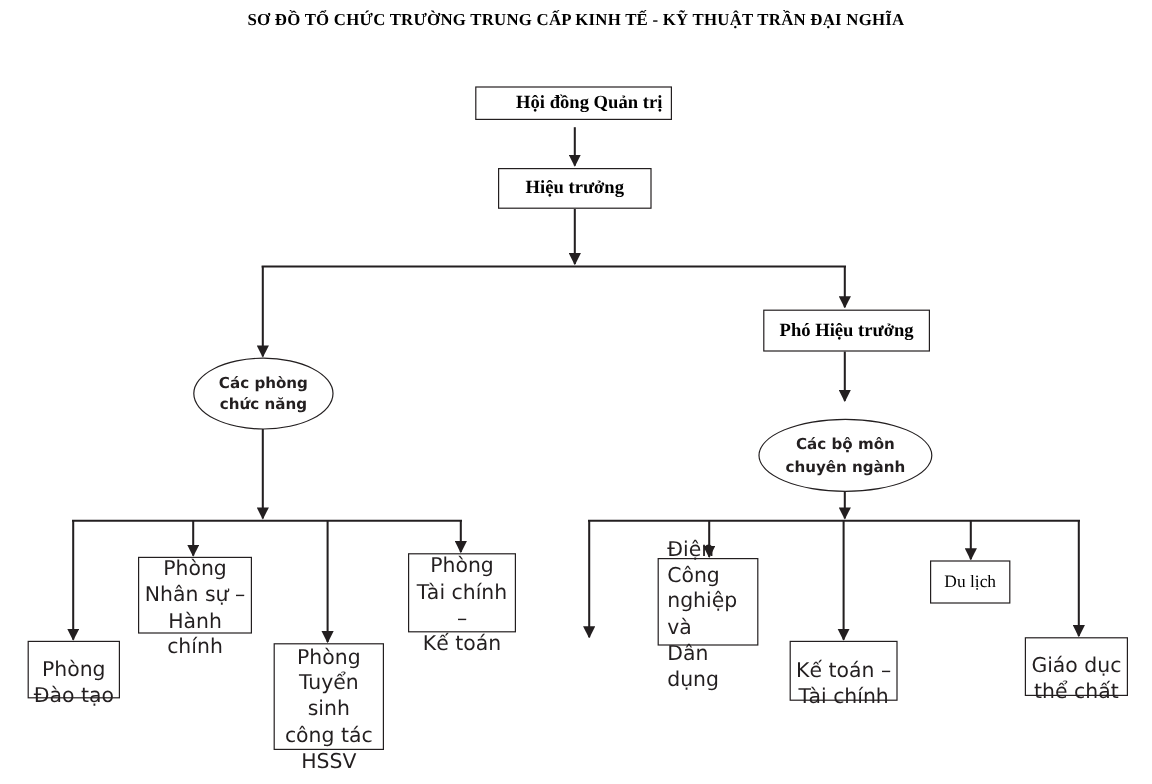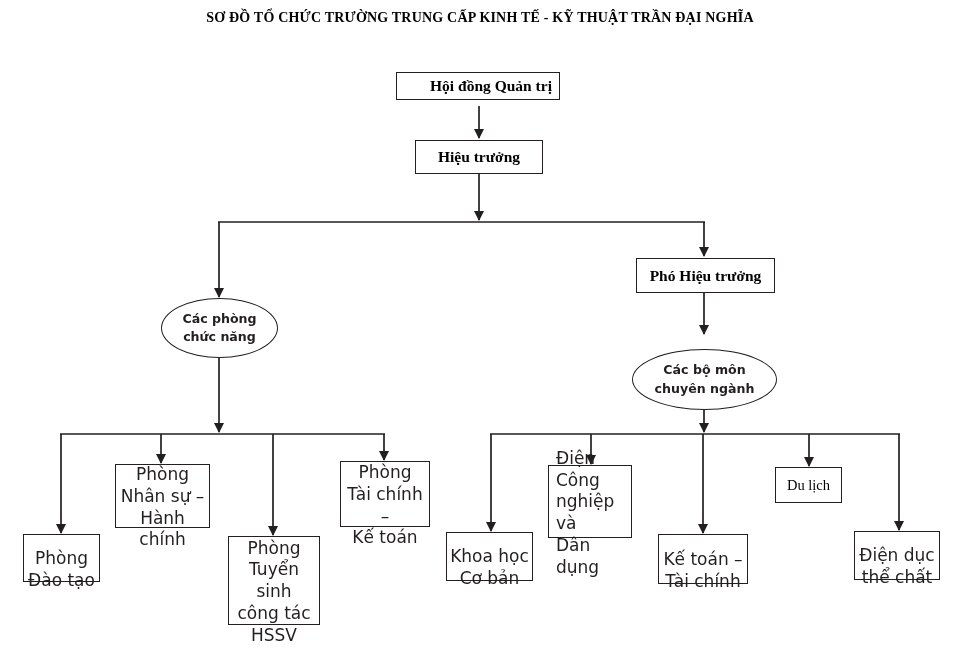--- a/index.html
+++ b/index.html
@@ -178,38 +178,34 @@
 công tác
 HSSV</span>
   </div>
 
   <div class="node box sans" style="left:340px; top:461px; width:90px; height:66px;">
     <span class="lbl">Phòng
 Tài chính –
 Kế toán</span>
   </div>
 
-  <div class="node box sans" style="left:446px; top:532px; width:87px; height:49px;">
-    <span class="lbl">Khoa học
-Cơ bản</span>
-  </div>
 
   <div class="node box sans left-text" style="left:548px; top:465px; width:84px; height:73px;">
     <span class="lbl">Điện Công
 nghiệp và
 Dân dụng</span>
   </div>
 
   <div class="node box sans" style="left:658px; top:534px; width:90px; height:50px;">
     <span class="lbl">Kế toán –
 Tài chính</span>
   </div>
 
   <div class="node box serif-plain" style="left:775px; top:467px; width:67px; height:36px;">
     <span class="lbl">Du lịch</span>
   </div>
 
   <div class="node box sans" style="left:854px; top:531px; width:86px; height:49px;">
-    <span class="lbl">Điện dục
+    <span class="lbl">Giáo dục
 thể chất</span>
   </div>
 
 </div>
 
 </body></html>

